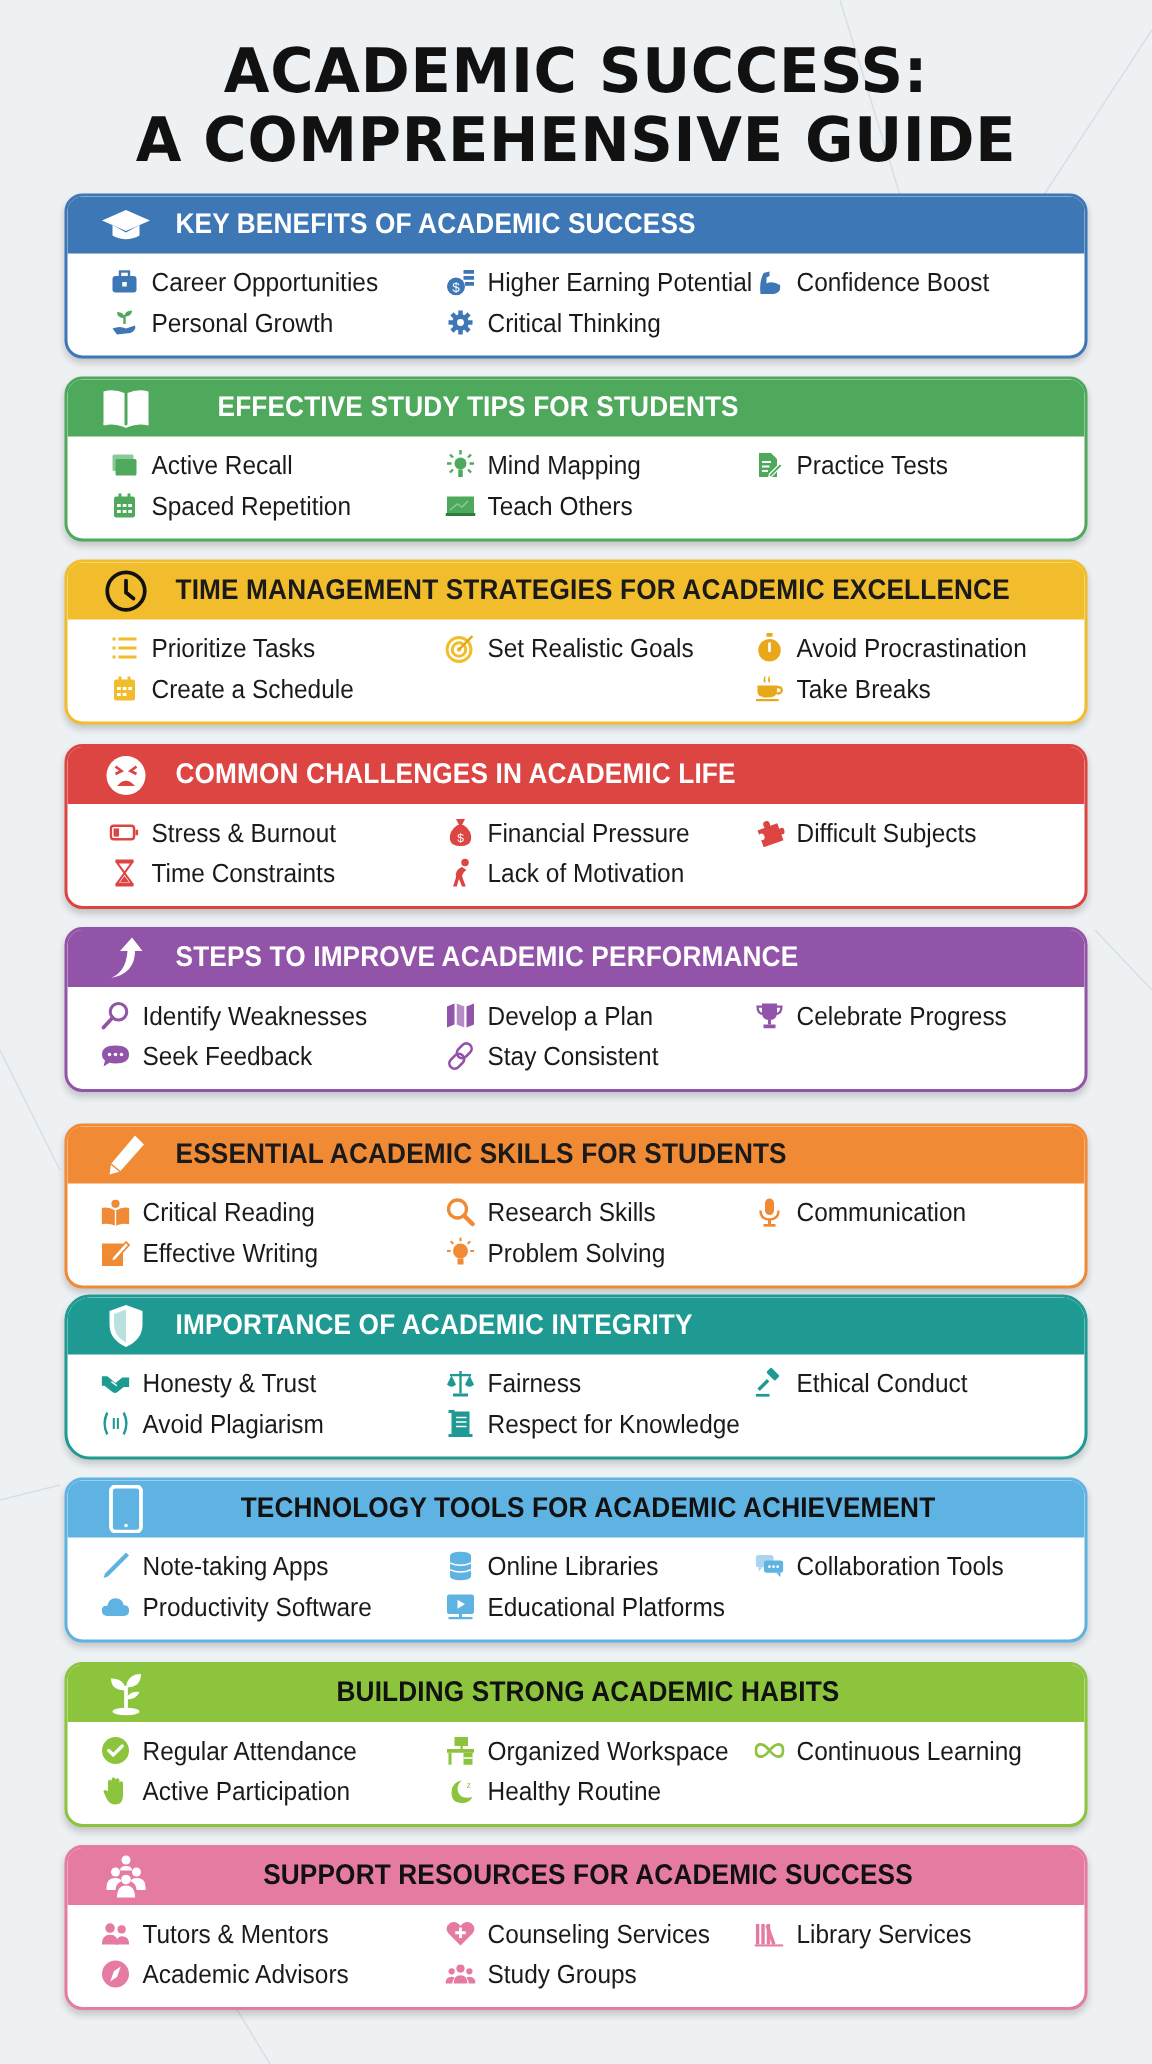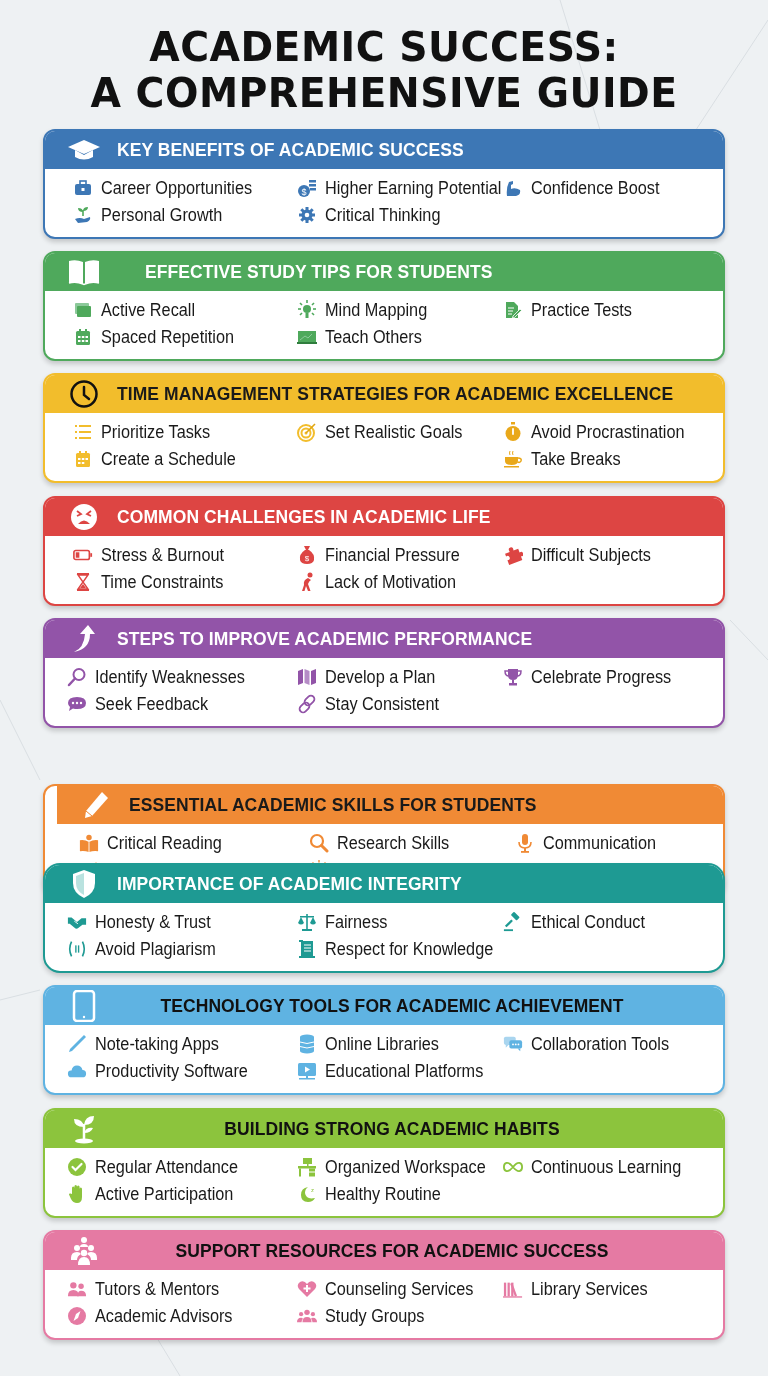--- a/index.html
+++ b/index.html
@@ -416,21 +416,21 @@
           <svg width="20" height="20" viewBox="0 0 20 20">
             <rect x="9" y="1" width="7" height="11" rx="3.5" fill="none" stroke="#9254a8" stroke-width="1.8" transform="rotate(45 12.5 6.5)"></rect>
             <rect x="4" y="8" width="7" height="11" rx="3.5" fill="none" stroke="#9254a8" stroke-width="1.8" transform="rotate(45 7.5 13.5)"></rect>
           </svg>
         </span>
         <span class="lbl">Stay Consistent</span>
       </div>
   </div>
 </div>
 
-<div class="card" style="top:784px;border-color:#f08a35;padding-left:12px;">
+<div class="card" style="top:749px;border-color:#f08a35;">
   <div class="card-head" style="background:#f08a35;">
     <span class="hicon">
       <svg width="28" height="30" viewBox="0 0 28 30">
           <path d="M20 2 L26 8 L10 26 L3 28 L4 21 Z" fill="#fff"></path>
           <path d="M4 21 L10 26" stroke="#f08a35" stroke-width="1"></path>
         </svg>
     </span>
     <span class="htitle" style="color:#1a1a1a">ESSENTIAL ACADEMIC SKILLS FOR STUDENTS</span>
   </div>
   <div class="card-body">

